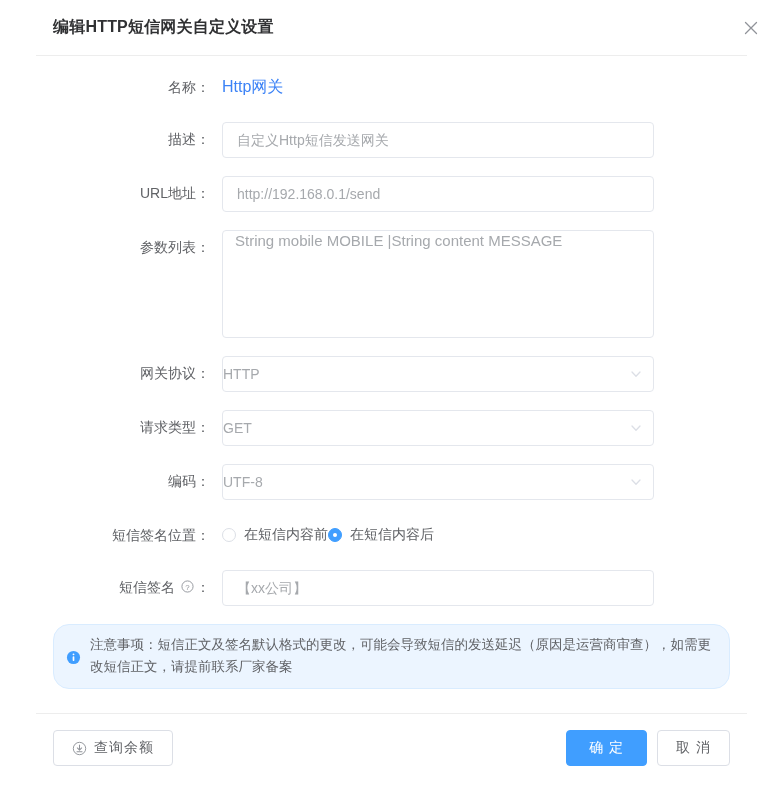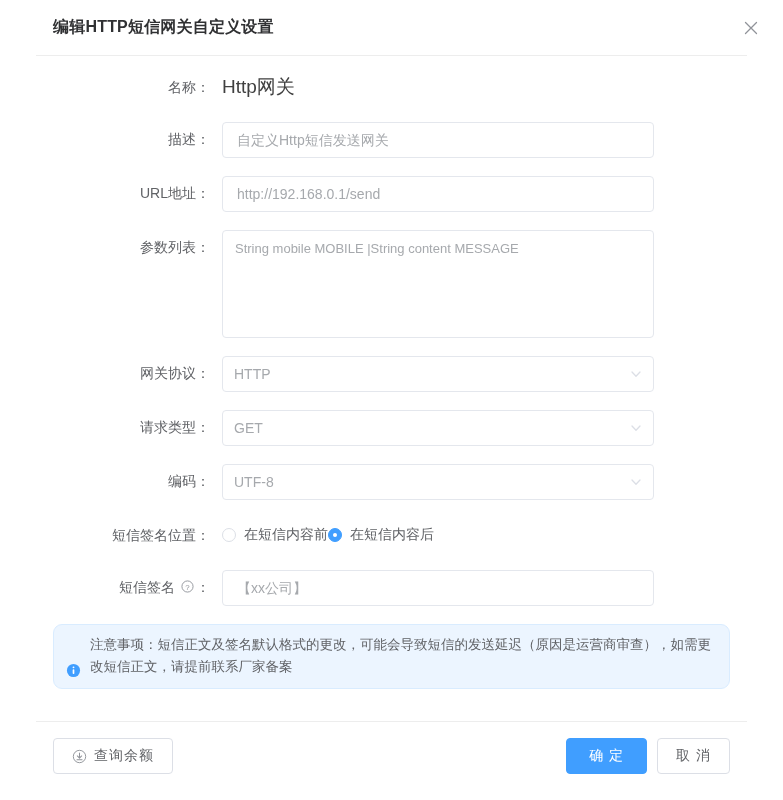--- a/index.html
+++ b/index.html
@@ -94,23 +94,23 @@
     vertical-align: -1px;
     margin: 0 2px;
     color: #909399;
   }
   .form-control {
     width: 432px;
     flex: 0 0 432px;
   }
 
   .static-value {
-    font-size: 19px;
+    font-size: 16px;
     line-height: 34px;
-    color: #404040;
+    color: #3b82f6;
   }
 
   .input-box {
     position: relative;
     box-sizing: border-box;
     width: 432px;
     height: 36px;
     border: 1px solid #e4e7ed;
     border-radius: 4px;
     background: #fff;
@@ -124,38 +124,38 @@
     overflow: hidden;
   }
 
   .textarea-box {
     box-sizing: border-box;
     width: 432px;
     height: 108px;
     border: 1px solid #e4e7ed;
     border-radius: 4px;
     background: #fff;
-    padding: 8px 12px;
-    font-size: 13px;
+    padding: 0 12px;
+    font-size: 15px;
     color: #a6a9ad;
     line-height: 20px;
     overflow: hidden;
   }
 
   .select-box {
     position: relative;
     box-sizing: border-box;
     width: 432px;
     height: 36px;
     border: 1px solid #e4e7ed;
     border-radius: 4px;
     background: #fff;
     display: flex;
     align-items: center;
-    padding: 0 30px 0 11px;
+    padding: 0 30px 0 0;
     font-size: 14px;
     color: #a6a9ad;
     white-space: nowrap;
     overflow: hidden;
   }
   .select-caret {
     position: absolute;
     right: 10px;
     top: 50%;
     transform: translateY(-50%);
@@ -206,43 +206,43 @@
     white-space: nowrap;
   }
 
   
   .alert {
     margin: 6px 53px 0 53px;
     box-sizing: border-box;
     width: 677px;
     background: #ecf5ff;
     border: 1px solid #d9ecff;
-    border-radius: 9px;
-    display: flex;
-    align-items: flex-end;
+    border-radius: 16px;
+    display: flex;
+    align-items: center;
     padding: 9px 14px 10px 12px;
   }
   .alert-icon {
     flex: 0 0 16px;
     margin-right: 8px;
     margin-top: 2px;
     display: flex;
   }
   .alert-text {
     font-size: 13.5px;
     line-height: 22px;
     color: #606266;
   }
 
   
   .dialog-footer {
     flex: 0 0 auto;
     border-top: 1px solid #ededed;
     margin: 0 36px;
-    padding: 16px 17px 26px 17px;
+    padding: 16px 17px 34px 17px;
     box-sizing: border-box;
     display: flex;
     align-items: center;
     justify-content: space-between;
   }
   .footer-right {
     display: flex;
     align-items: center;
     gap: 10px;
   }

